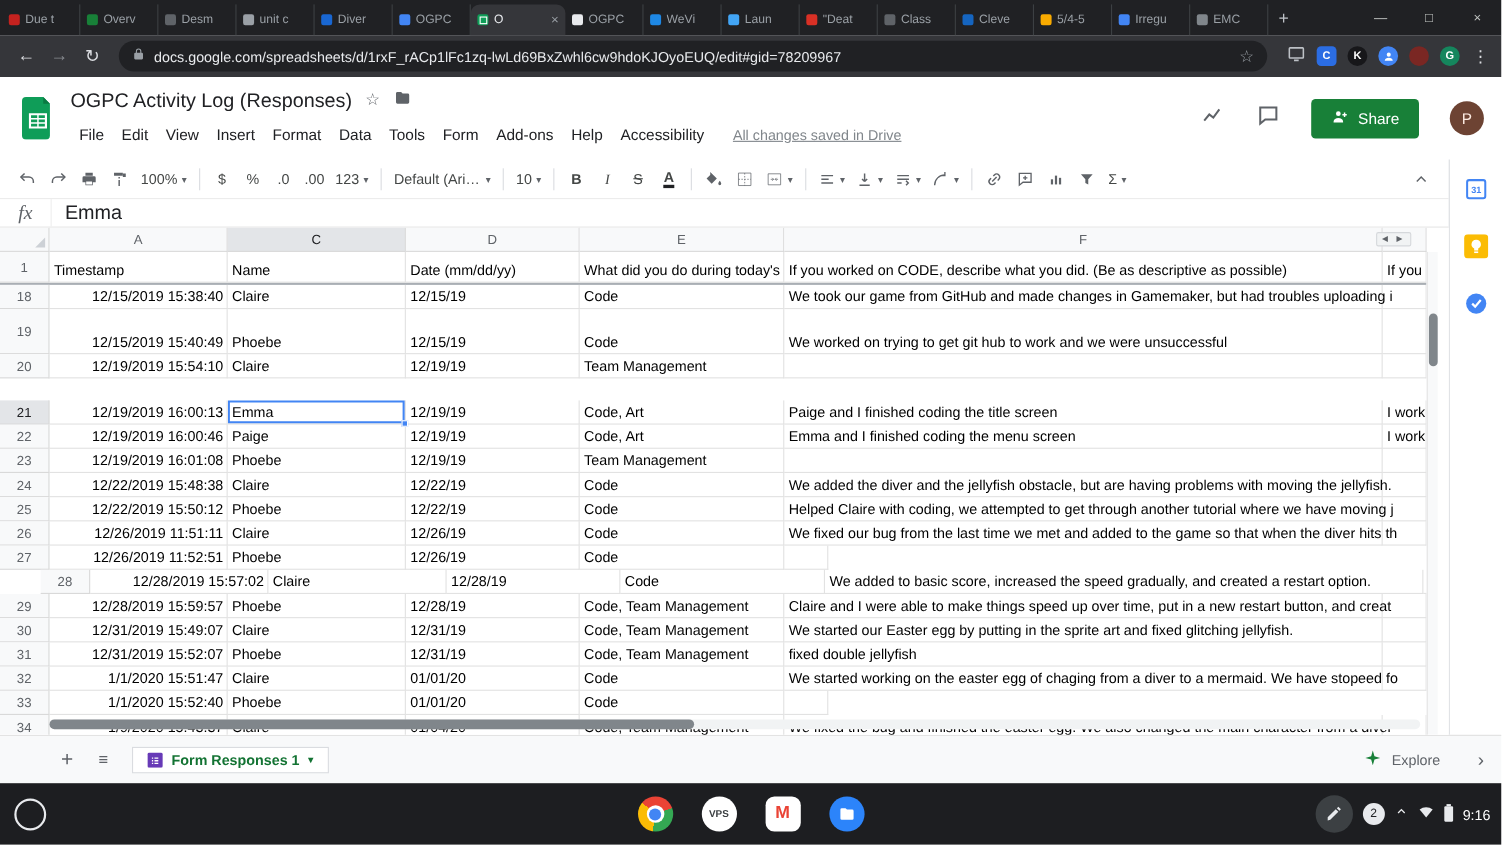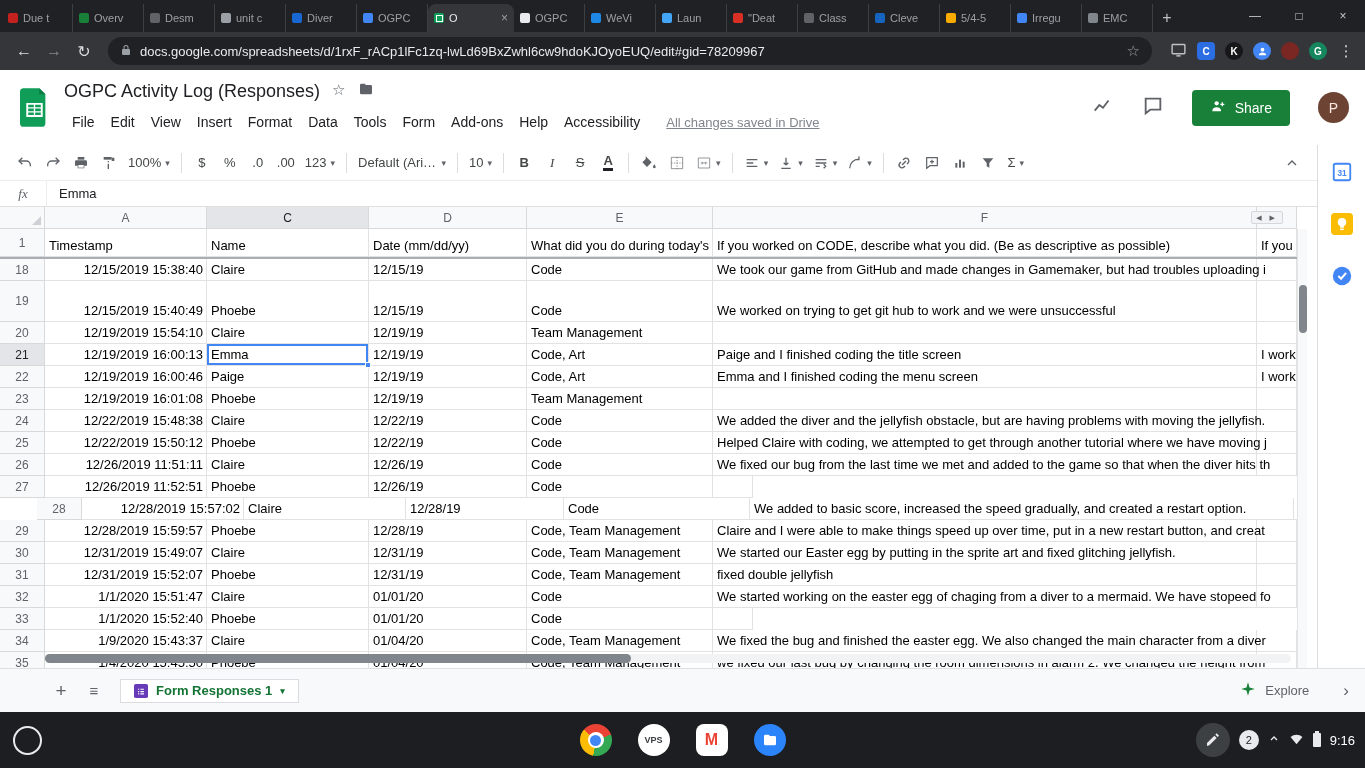--- a/index.html
+++ b/index.html
@@ -58,21 +58,21 @@
 .tbtn{min-width:26px;height:26px;display:flex;align-items:center;justify-content:center;border-radius:3px;padding:0 4px;white-space:nowrap}
 .tbtn svg{width:16px;height:16px}
 .dd::after{content:"▾";font-size:9px;margin-left:4px;color:#5f6368}
 .tsep{width:1px;height:20px;background:#dadce0;margin:0 5px;flex:none}
 .fontbox{width:96px;justify-content:space-between}
 .b{font-weight:bold}.i{font-style:italic;font-family:"Liberation Serif",serif}.s{text-decoration:line-through}
 .acolor{border-bottom:3px solid #202124;line-height:13px;padding-bottom:1px;font-weight:bold}
 .collapse{margin-left:auto}
 
 
-.fxbar{height:26px;display:flex;align-items:stretch;border-bottom:1px solid #e0e0e0;font-size:13px;flex:none}
+.fxbar{height:26px;display:flex;align-items:stretch;border-bottom:1px solid #e0e0e0;font-size:18px;flex:none}
 .fx{width:46px;display:flex;align-items:center;justify-content:center;font-style:italic;color:#5f6368;font-family:"Liberation Serif",serif}
 .fxval{border-left:1px solid #eee;flex:1;display:flex;align-items:center;padding-left:12px;color:#202124}
 
 
 .gridwrap{flex:1;position:relative;overflow:hidden;background:#fff;min-height:0}
 .grid{width:1297px;overflow:hidden}
 .grow{display:flex;width:1297px;flex:none}
 .hdr-row{height:22px;position:relative}
 .corner,.colhdr,.rowhdr{background:#f8f9fa;border-right:1px solid #d9d9d9;border-bottom:1px solid #d9d9d9;color:#5f6368;font-size:12px;display:flex;align-items:center;justify-content:center;flex:none}
 .corner{position:relative}
@@ -449,21 +449,21 @@
             </div>
             <div class="grow" style="height: 22px;">
               <div class="rowhdr" style="width: 45px;">20</div>
               <div class="cell right" style="width: 162px;">12/19/2019 15:54:10</div>
               <div class="cell" style="width: 162px;">Claire</div>
               <div class="cell" style="width: 158px;">12/19/19</div>
               <div class="cell" style="width: 186px;">Team Management</div>
               <div class="cell ovf" style="width: 544px;"></div>
               <div class="cell" style="width: 40px;"></div>
             </div>
-            <div class="grow" style="height: 22px;">
+            <div class="grow" style="height: 22px; margin-top: 20px;">
               <div class="rowhdr hl" style="width: 45px;">21</div>
               <div class="cell right" style="width: 162px;">12/19/2019 16:00:13</div>
               <div class="cell sel" style="width: 162px;">Emma<span class="handle"></span></div>
               <div class="cell" style="width: 158px;">12/19/19</div>
               <div class="cell" style="width: 186px;">Code, Art</div>
               <div class="cell ovf" style="width: 544px;">Paige and I finished coding the title screen</div>
               <div class="cell" style="width: 40px;">I work</div>
             </div>
             <div class="grow" style="height: 22px;">
               <div class="rowhdr" style="width: 45px;">22</div>

